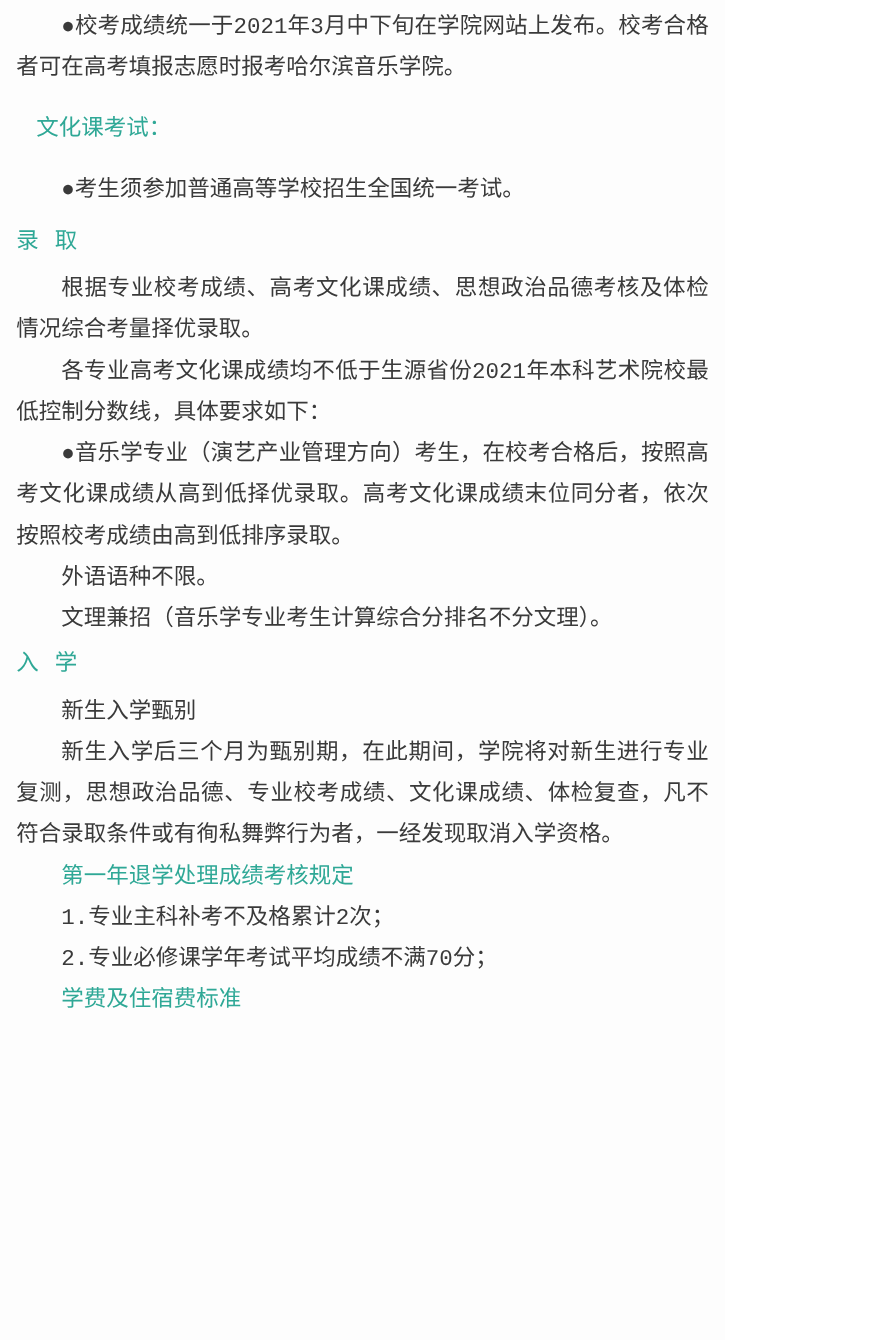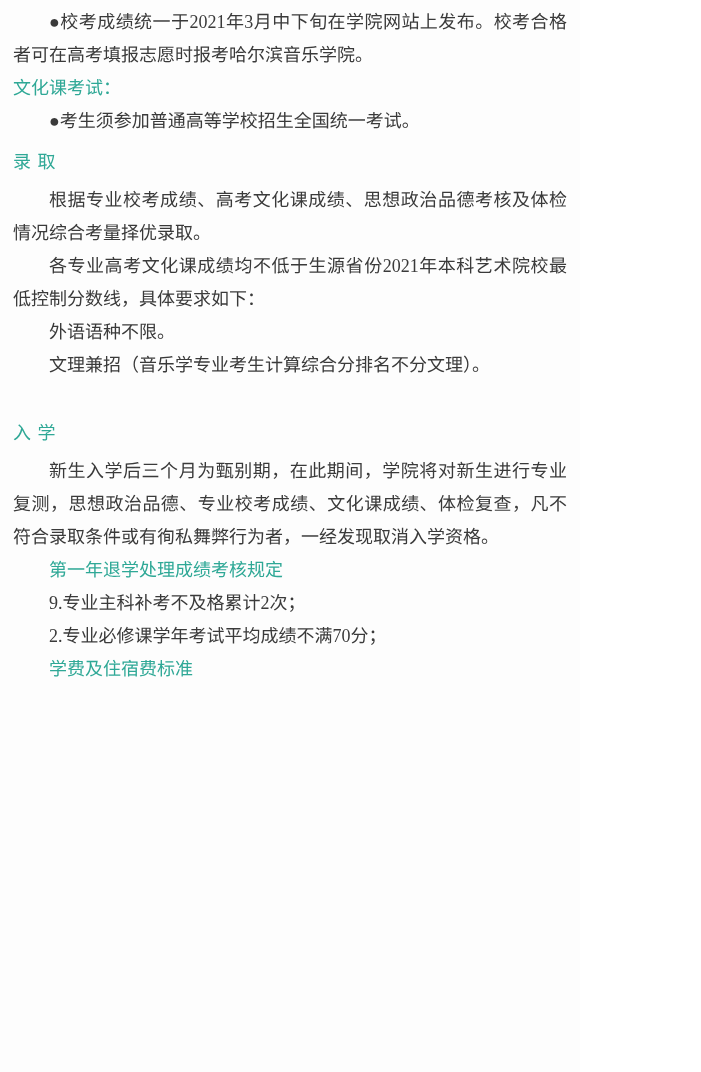--- a/index.html
+++ b/index.html
@@ -3,65 +3,67 @@
 <meta charset="utf-8">
 <style>
   html, body { margin: 0; padding: 0; }
   .page {
     position: relative;
     width: 580px;
     height: 1072px;
     box-sizing: border-box;
     background: #fdfdfd;
     color: var(--text-color, #3a3a3a);
-    font-family: Liberation Serif, serif;
+    font-family: Liberation Mono, monospace;
     font-size: 18px;
     line-height: 33px;
     padding: 6px 13px 0 13px;
     overflow: hidden;
     text-align: justify;
   }
   .para {
     margin: 0;
     text-indent: 2em;
   }
   .sub-left {
-    margin: 0;
+    margin: 16px;
     color: var(--accent-color, #2fa896);
   }
   .sub {
     margin: 0;
     text-indent: 2em;
     color: var(--accent-color, #2fa896);
   }
   .h1 {
     margin: 5px 0 3px 0;
     color: var(--accent-color, #2fa896);
     font-size: 18px;
     line-height: 38px;
     font-weight: 400;
     letter-spacing: 1px;
     text-indent: 0;
   }
   .h1.spaced {
-    margin-top: 32px;
+    margin-top: 0;
   }
 </style>
 </head>
 <body>
 
 <div class="page">
   <p class="para">●校考成绩统一于2021年3月中下旬在学院网站上发布。校考合格者可在高考填报志愿时报考哈尔滨音乐学院。</p>
   <p class="sub-left">文化课考试：</p>
   <p class="para">●考生须参加普通高等学校招生全国统一考试。</p>
   <h2 class="h1">录 取</h2>
   <p class="para">根据专业校考成绩、高考文化课成绩、思想政治品德考核及体检情况综合考量择优录取。</p>
   <p class="para">各专业高考文化课成绩均不低于生源省份2021年本科艺术院校最低控制分数线，具体要求如下：</p>
+  <p class="para">●音乐学专业（演艺产业管理方向）考生，在校考合格后，按照高考文化课成绩从高到低择优录取。高考文化课成绩末位同分者，依次按照校考成绩由高到低排序录取。</p>
   <p class="para">外语语种不限。</p>
   <p class="para">文理兼招（音乐学专业考生计算综合分排名不分文理）。</p>
   <h2 class="h1 spaced">入 学</h2>
+  <p class="para">新生入学甄别</p>
   <p class="para">新生入学后三个月为甄别期，在此期间，学院将对新生进行专业复测，思想政治品德、专业校考成绩、文化课成绩、体检复查，凡不符合录取条件或有徇私舞弊行为者，一经发现取消入学资格。</p>
   <p class="sub">第一年退学处理成绩考核规定</p>
-  <p class="para">9.专业主科补考不及格累计2次；</p>
+  <p class="para">1.专业主科补考不及格累计2次；</p>
   <p class="para">2.专业必修课学年考试平均成绩不满70分；</p>
   <p class="sub">学费及住宿费标准</p>
 
 </div>
 
 </body></html>

